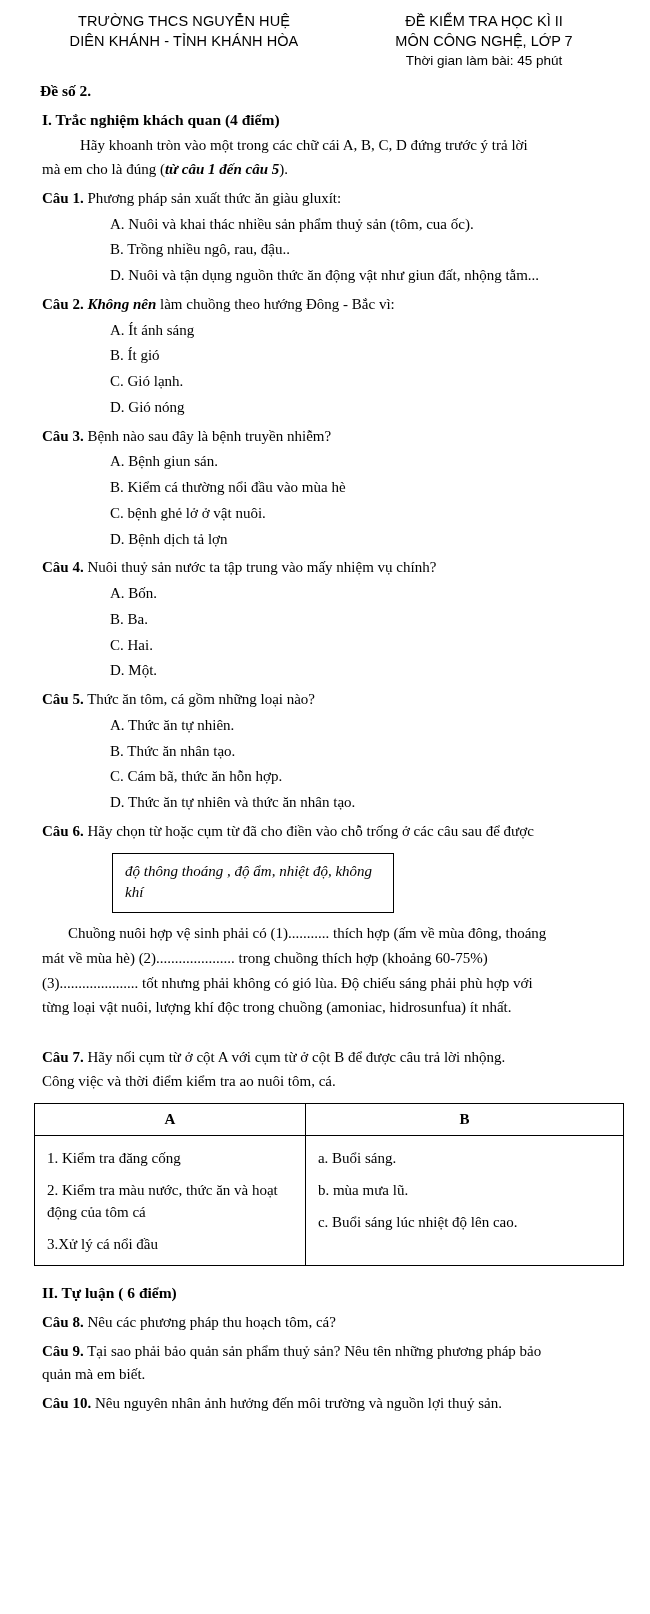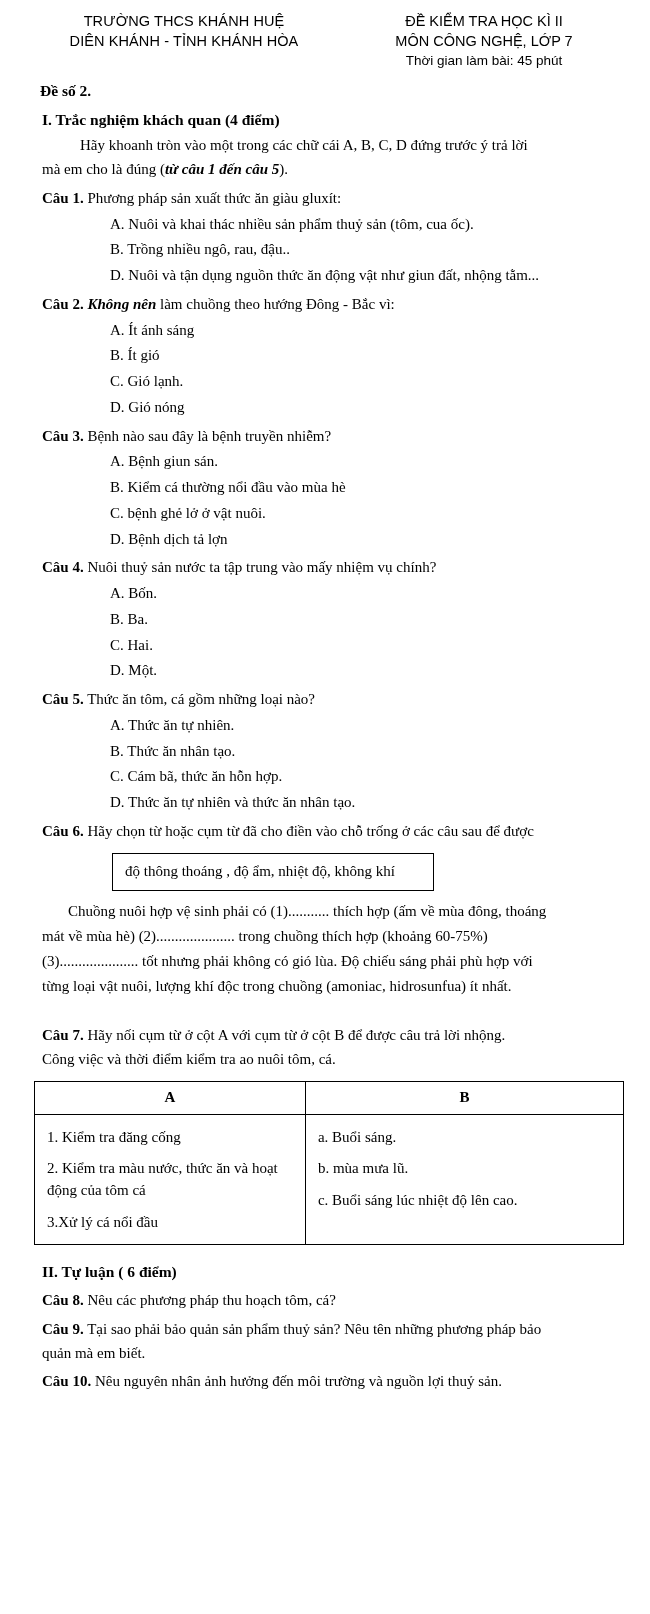--- a/index.html
+++ b/index.html
@@ -78,22 +78,23 @@
   .opt {
     margin: 4px 0 4px 76px;
   }
   .bi { font-weight: bold; font-style: italic; text-align: center; }
 
   
   .wordbank {
     border: 1px solid #000;
     margin: 10px 0 10px 78px;
     padding: 7px 12px 8px 12px;
-    width: 322px;
+    width: 282px;
     box-sizing: border-box;
+    font-style: italic;
     font-size: 15px;
   }
   .fill-para {
     margin: 3px 0 3px 8px;
   }
   .fill-para.first { text-indent: 26px; }
 
   
   .match-table {
     border-collapse: collapse;
@@ -123,21 +124,21 @@
   .spacer-sm { height: 8px; }
   .spacer-md { height: 18px; }
 </style>
 </head>
 <body>
 
 <div class="page">
 
   <div class="header">
     <div class="header-left">
-      <div>TRƯỜNG THCS KHÁNH HUỆ</div>
+      <div>TRƯỜNG THCS NGUYỄN HUỆ</div>
       <div>DIÊN KHÁNH  - TỈNH KHÁNH HÒA</div>
     </div>
     <div class="header-right">
       <div>ĐỀ KIỂM TRA HỌC KÌ II</div>
       <div>MÔN CÔNG NGHỆ, LỚP 7</div>
       <div class="time">Thời gian làm bài: 45 phút</div>
     </div>
   </div>
 
   <div class="de-so">Đề số 2.</div>

